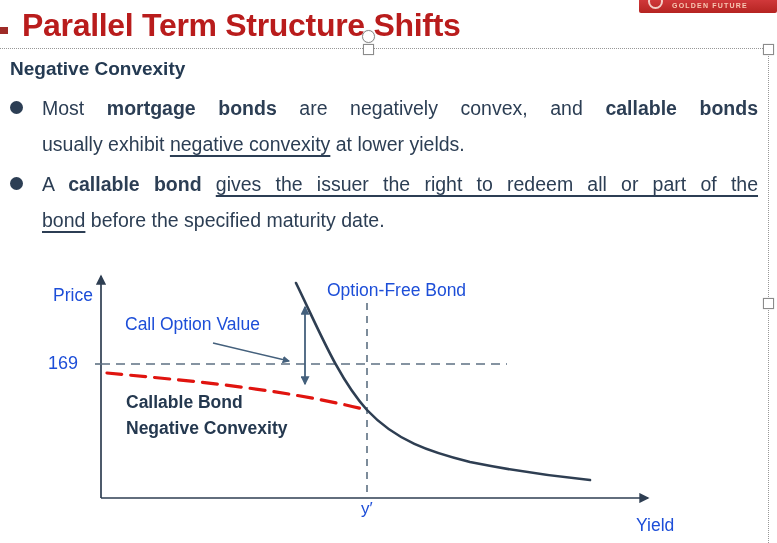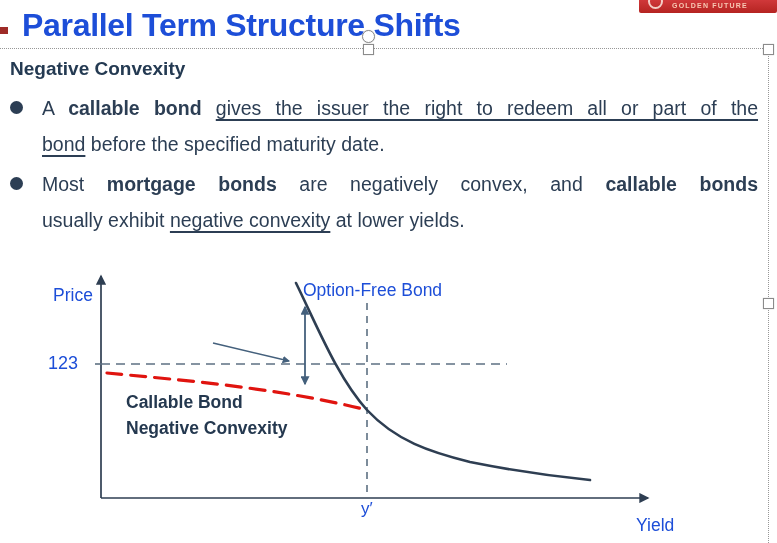--- a/index.html
+++ b/index.html
@@ -10,21 +10,21 @@
   .banner{position:absolute;top:0;right:0;width:138px;height:13px;overflow:hidden;
           background:linear-gradient(#d0383a,#b52421);border-radius:0 0 2px 2px;}
   .banner .emblem{position:absolute;left:9px;top:-6px;width:15px;height:15px;border-radius:50%;
           border:2px solid rgba(255,245,235,.8);box-sizing:border-box;}
   .banner .brand-text{position:absolute;left:33px;top:2px;font-size:7px;font-weight:700;
           letter-spacing:1.2px;color:rgba(255,224,200,.85);white-space:nowrap;}
 
   
   .title-frag{position:absolute;left:0;top:27px;width:8px;height:7px;background:#9E2B28;}
   .slide-title{position:absolute;left:22px;top:7px;margin:0;font-size:32px;font-weight:700;
-          color:#1d4ed8;letter-spacing:-.3px;white-space:nowrap;}
+          color:#b91c1c;letter-spacing:-.3px;white-space:nowrap;}
 
   
   .sel-top{position:absolute;left:0;top:48px;width:769px;height:0;border-top:1.5px dotted #979797;}
   .sel-right{position:absolute;left:768px;top:48px;height:495px;width:0;border-left:1.5px dotted #979797;}
   .handle-sq{position:absolute;width:9px;height:9px;background:#fff;border:1px solid #8b8b8b;
           box-shadow:0 0 1px rgba(0,0,0,.25);}
   .handle-rot{position:absolute;width:11px;height:11px;border-radius:50%;background:#fff;
           border:1.5px solid #8b8b8b;box-shadow:0 0 1px rgba(0,0,0,.25);}
 
   
@@ -39,21 +39,21 @@
   .btext span.u{text-decoration:underline;text-decoration-thickness:1.5px;text-underline-offset:4px;}
   .btext span.b{font-weight:700;}
 
   
   .chart-layer{position:absolute;left:0;top:0;width:777px;height:543px;pointer-events:none;}
   .chart-label{position:absolute;font-size:17.5px;color:#1d4ed8;white-space:nowrap;}
   .chart-label.bold{font-weight:700;color:#24384F;line-height:26px;}
   .lbl-price{left:53px;top:285px;}
   .lbl-ytick{left:48px;top:353px;font-size:18px;}
   .lbl-callopt{left:125px;top:314px;}
-  .lbl-optionfree{left:303px;top:280px;}
+  .lbl-optionfree{left:327px;top:280px;}
   .lbl-callable{left:126px;top:389px;}
   .lbl-positive{left:406px;top:400px;}
   .lbl-xtick{left:361px;top:499px;font-size:17px;}
   .lbl-yield{left:636px;top:515px;}
 </style>
 </head>
 <body>
 
 <div class="slide">
 
@@ -73,32 +73,32 @@
   <div class="handle-sq" style="left:763px;top:298px;"></div>
 
   <div class="content">
     <h2 class="section-heading">Negative Convexity</h2>
 
     <div class="bullet">
       <span class="dotcol">
           <span class="dot"></span>
         </span>
       <div class="btext">
-          <div class="line justify"><span>A </span><span class="b">callable bond</span><span> </span><span class="u">gives the issuer the right to redeem all or part of the</span></div>
-          <div class="line"><span class="u">bond</span><span> before the specified maturity date.</span></div>
+          <div class="line justify"><span>Most </span><span class="b">mortgage bonds</span><span> are negatively convex, and </span><span class="b">callable bonds</span></div>
+          <div class="line"><span>usually exhibit </span><span class="u">negative convexity</span><span> at lower yields.</span></div>
         </div>
     </div>
 
     <div class="bullet">
       <span class="dotcol">
           <span class="dot"></span>
         </span>
       <div class="btext">
-          <div class="line justify"><span>Most </span><span class="b">mortgage bonds</span><span> are negatively convex, and </span><span class="b">callable bonds</span></div>
-          <div class="line"><span>usually exhibit </span><span class="u">negative convexity</span><span> at lower yields.</span></div>
+          <div class="line justify"><span>A </span><span class="b">callable bond</span><span> </span><span class="u">gives the issuer the right to redeem all or part of the</span></div>
+          <div class="line"><span class="u">bond</span><span> before the specified maturity date.</span></div>
         </div>
     </div>
   </div>
 
   <div class="chart-layer">
     <svg width="777" height="543" viewBox="0 0 777 543">
       <defs>
         <marker id="arrNavy" viewBox="0 0 10 10" refX="8.5" refY="5" markerWidth="6" markerHeight="6" orient="auto-start-reverse">
           <path d="M0,0 L10,5 L0,10 z" fill="#2E3E52"></path>
         </marker>
@@ -116,21 +116,22 @@
 
       <path fill="none" stroke="#2E3E52" stroke-width="2.6" stroke-linecap="round" d="M296,283 C318,328 338,378 367,410 C396,441 430,452 470,462 C510,470 550,476 590,480"></path>
       <path fill="none" stroke="#E0140F" stroke-width="3.2" stroke-dasharray="15,9" stroke-linecap="round" d="M107,373 C180,380 280,388 367,410"></path>
 
       <line x1="213" y1="343" x2="289" y2="361" stroke="#44607C" stroke-width="1.5" marker-end="url(#arrGray)"></line>
       <line x1="305" y1="307" x2="305" y2="384" stroke="#44607C" stroke-width="1.8" marker-start="url(#arrGray)" marker-end="url(#arrGray)"></line>
     </svg>
 
     
     <div class="chart-label lbl-price">Price</div>
-    <div class="chart-label lbl-ytick">123</div>
+    <div class="chart-label lbl-ytick">169</div>
+    <div class="chart-label lbl-callopt">Call Option Value</div>
     <div class="chart-label lbl-optionfree">Option-Free Bond</div>
     <div class="chart-label bold lbl-callable">
       <div>Callable Bond</div>
       <div>Negative Convexity</div>
     </div>
     <div class="chart-label lbl-xtick">y′</div>
     <div class="chart-label lbl-yield">Yield</div>
   </div>
 
 </div>

